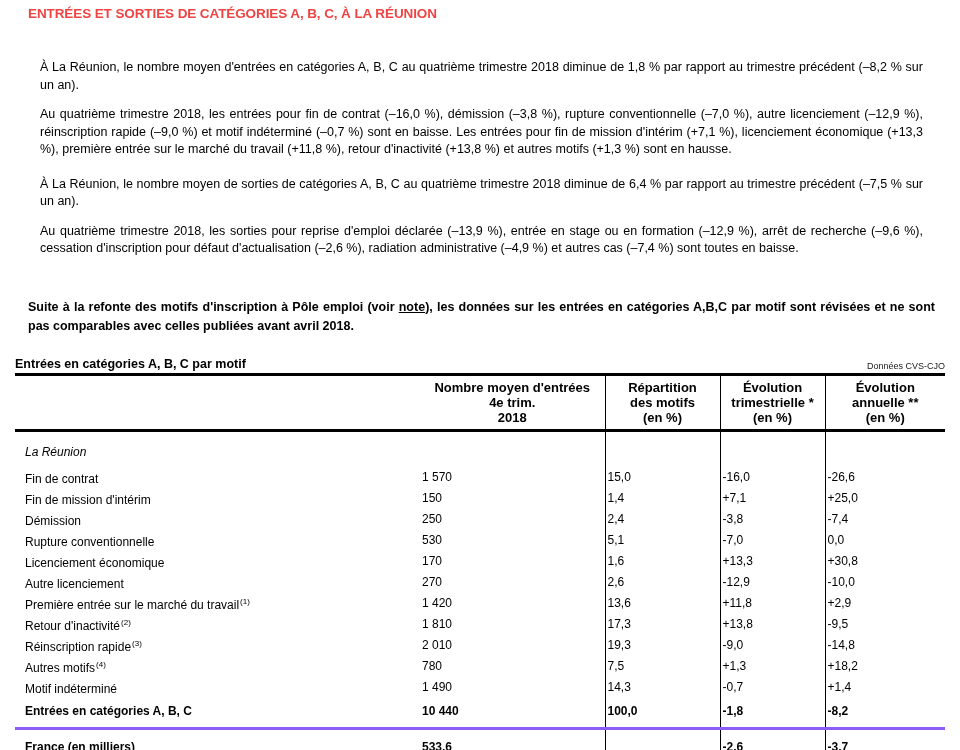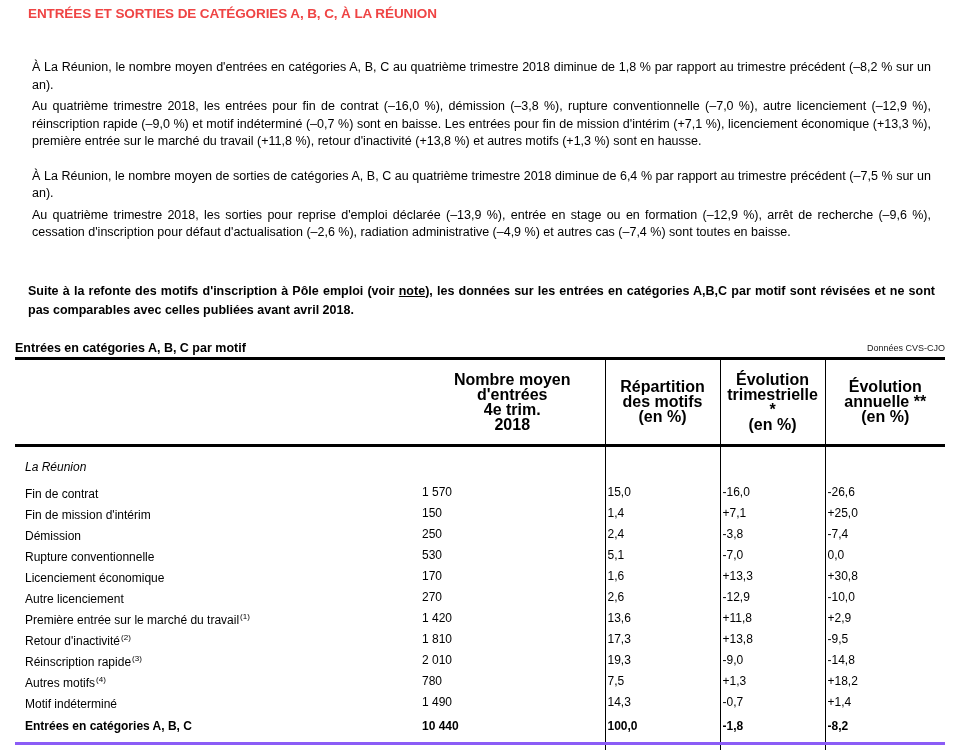--- a/index.html
+++ b/index.html
@@ -18,21 +18,21 @@
     line-height: 16px;
     font-weight: bold;
     color: #ef4444;
     letter-spacing: -0.1px;
   }
 
   .text-block { margin: 0 25px 0 28px; }
   .block-1 { margin-top: 37px; }
   .block-2 { margin-top: 17px; }
   .text-block p {
-    margin: 4px;
+    margin: 12px;
     font-size: 12.5px;
     line-height: 17.5px;
     text-align: justify;
   }
 
   .revision-note {
     margin: 40px 25px 0 28px;
     font-size: 12.5px;
     line-height: 19px;
     font-weight: bold;
@@ -40,21 +40,21 @@
   }
   .note-link {
     text-decoration: underline;
     cursor: pointer;
   }
 
   .table-section { margin: 21px 15px 0 15px; width: 930px; }
   .table-caption-bar {
     display: flex;
     justify-content: space-between;
-    align-items: center;
+    align-items: flex-end;
     margin-bottom: 2px;
   }
   .table-caption { font-size: 12.5px; font-weight: bold; }
   .data-source { font-size: 9px; color: #1a1a1a; margin-left: 16px; }
 
   table.motifs {
     width: 930px;
     border-collapse: collapse;
     table-layout: fixed;
     border-top: 3px solid #000;
@@ -65,24 +65,24 @@
   col.c-num    { width: 185px; }
   col.c-rep    { width: 115px; }
   col.c-trim   { width: 105px; }
   col.c-ann    { width: 120px; }
 
   thead tr { border-bottom: 3px solid #000; }
   th {
     font-weight: bold;
     text-align: center;
     vertical-align: middle;
-    padding: 12px 2px;
+    padding: 4px 2px;
     line-height: 15px;
     white-space: pre-line;
-    font-size: 16px;
+    font-size: 13px;
   }
   td { padding: 1px 2px; line-height: 16px; vertical-align: middle; }
 
   
   .vline-r { border-right: 1px solid #000; }
 
   td.label-cell { text-align: left; padding-left: 10px; }
   td.val-cell   { text-align: left; }
 
   tr.group-row td {

